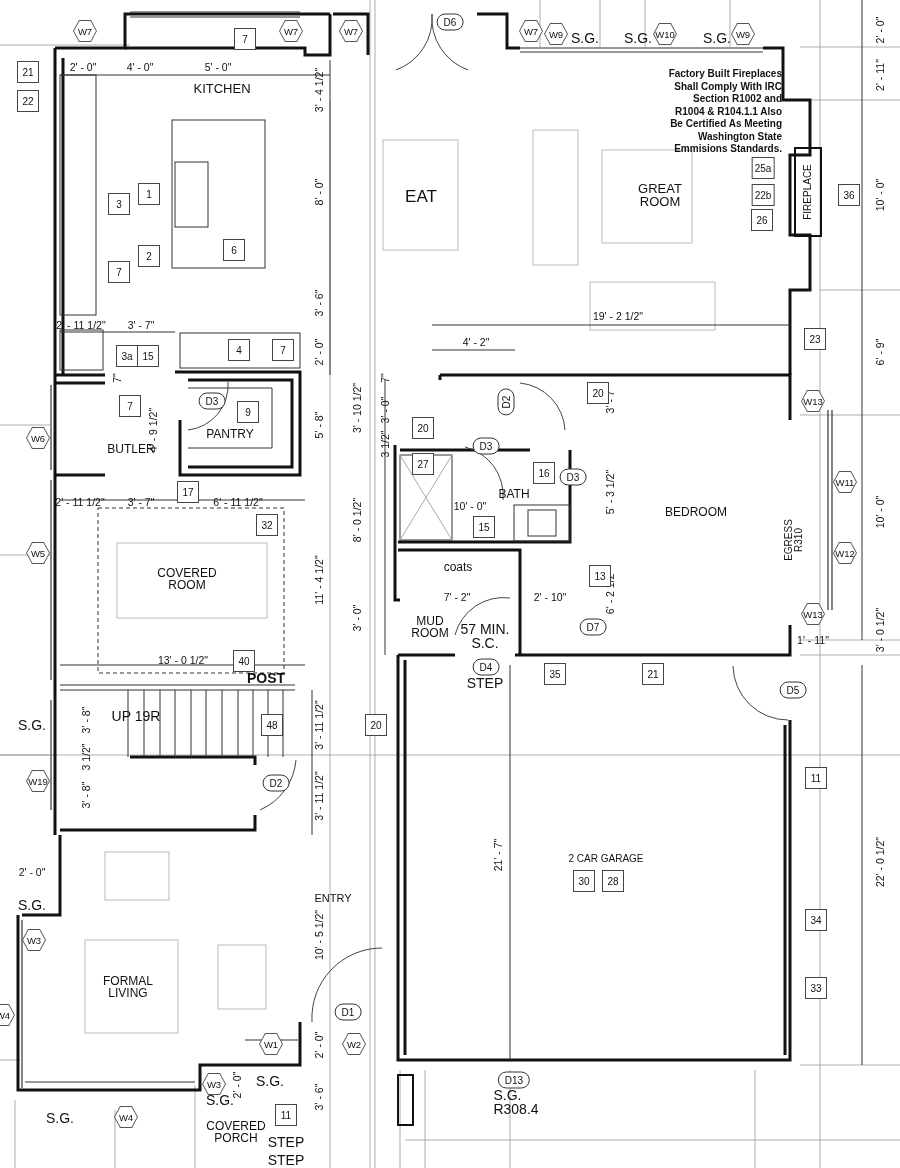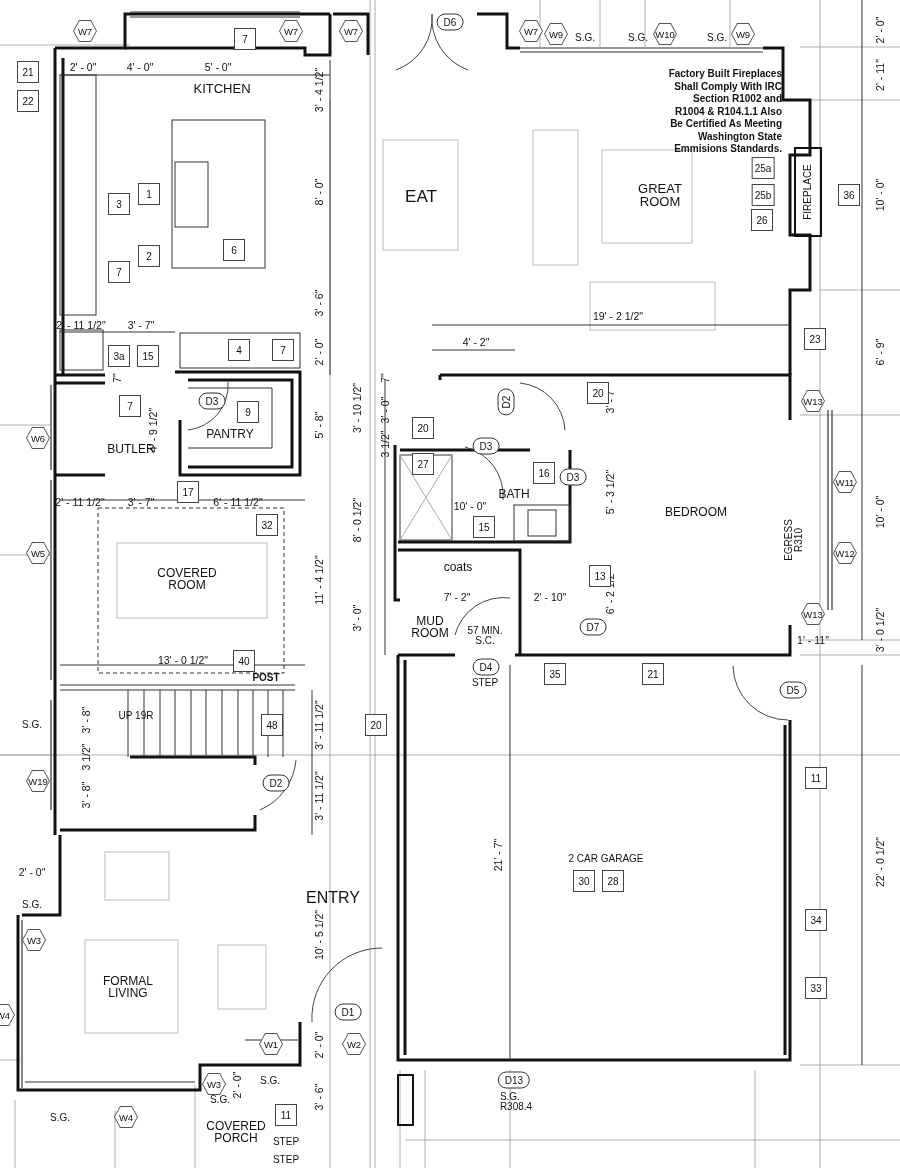--- a/index.html
+++ b/index.html
@@ -15,21 +15,21 @@
          transform:translate(-50%,-50%); }
   .door { position:absolute; font-size:10px; border:1px solid #333; border-radius:10px; background:#fff;
           padding:2px 6px; transform:translate(-50%,-50%); }
   .doorv { position:absolute; font-size:10px; border:1px solid #333; border-radius:10px; background:#fff;
           padding:2px 6px; transform:translate(-50%,-50%) rotate(-90deg); }
   .win { position:absolute; font-size:9.5px; width:22px; height:20px; transform:translate(-50%,-50%);
          display:flex; align-items:center; justify-content:center; background:#fff;
          clip-path:polygon(25% 0,75% 0,100% 50%,75% 100%,25% 100%,0 50%); }
   .win-wrap { position:absolute; width:24px; height:22px; transform:translate(-50%,-50%); background:#555;
          clip-path:polygon(25% 0,75% 0,100% 50%,75% 100%,25% 100%,0 50%); }
-  .small { font-size:10px; transform:translate(-50%,-50%); }
+  .small { font-size:14px; transform:translate(-50%,-50%); }
   .note { font-size:10px; font-weight:bold; text-align:right; line-height:1.25; }
 </style>
 </head>
 <body>
 
 <svg id="plan" viewBox="0 0 900 1168" xmlns="http://www.w3.org/2000/svg">
   <g fill="none" stroke="#999" stroke-width="0.8">
     <line x1="0" y1="45" x2="130" y2="45"></line>
       <line x1="0" y1="425" x2="50" y2="425"></line>
       <line x1="0" y1="555" x2="50" y2="555"></line>
@@ -190,21 +190,21 @@
 <div class="lbl room" style="left:421px;top:196px;font-size:17px">EAT</div>
 <div class="lbl room" style="left:660px;top:195px;font-size:13px"><span>GREAT</span><br><span>ROOM</span></div>
 <div class="lbl room" style="left:131px;top:449px;font-size:12px">BUTLER</div>
 <div class="lbl room" style="left:230px;top:434px;font-size:12px">PANTRY</div>
 <div class="lbl room" style="left:187px;top:579px;font-size:12px"><span>COVERED</span><br><span>ROOM</span></div>
 <div class="lbl room" style="left:514px;top:494px;font-size:12px">BATH</div>
 <div class="lbl room" style="left:696px;top:512px;font-size:12px">BEDROOM</div>
 <div class="lbl room" style="left:458px;top:567px;font-size:12px">coats</div>
 <div class="lbl room" style="left:430px;top:627px;font-size:12px"><span>MUD</span><br><span>ROOM</span></div>
 <div class="lbl room" style="left:606px;top:859px;font-size:10px">2 CAR GARAGE</div>
-<div class="lbl room" style="left:333px;top:898px;font-size:16px">ENTRY</div>
+<div class="lbl room" style="left:333px;top:898px;font-size:11px">ENTRY</div>
 <div class="lbl room" style="left:128px;top:987px;font-size:12px"><span>FORMAL</span><br><span>LIVING</span></div>
 <div class="lbl room" style="left:236px;top:1132px;font-size:12px"><span>COVERED</span><br><span>PORCH</span></div>
 <div class="lbl dimv" style="left:808px;top:192px;font-size:10px">FIREPLACE</div>
 
 <div class="lbl note" style="right:118px;top:68px">
   <div>Factory Built Fireplaces</div>
   <div>Shall Comply With IRC</div>
   <div>Section R1002 and</div>
   <div>R1004 &amp; R104.1.1 Also</div>
   <div>Be Certified As Meeting</div>
@@ -335,41 +335,41 @@
 <div class="win" style="left:214px;top:1084px">W3</div>
 
 <div class="tag" style="left:28px;top:72px">21</div>
 <div class="tag" style="left:28px;top:101px">22</div>
 <div class="tag" style="left:245px;top:39px">7</div>
 <div class="tag" style="left:119px;top:204px">3</div>
 <div class="tag" style="left:149px;top:194px">1</div>
 <div class="tag" style="left:149px;top:256px">2</div>
 <div class="tag" style="left:234px;top:250px">6</div>
 <div class="tag" style="left:119px;top:272px">7</div>
-<div class="tag" style="left:119px;top:356px">3a</div>
+<div class="tag" style="left:127px;top:356px">3a</div>
 <div class="tag" style="left:148px;top:356px">15</div>
 <div class="tag" style="left:239px;top:350px">4</div>
 <div class="tag" style="left:283px;top:350px">7</div>
 <div class="tag" style="left:130px;top:406px">7</div>
 <div class="tag" style="left:248px;top:412px">9</div>
 <div class="tag" style="left:188px;top:492px">17</div>
 <div class="tag" style="left:267px;top:525px">32</div>
 <div class="tag" style="left:244px;top:661px">40</div>
 <div class="tag" style="left:272px;top:725px">48</div>
 <div class="tag" style="left:376px;top:725px">20</div>
 <div class="tag" style="left:423px;top:428px">20</div>
 <div class="tag" style="left:598px;top:393px">20</div>
 <div class="tag" style="left:423px;top:464px">27</div>
 <div class="tag" style="left:544px;top:473px">16</div>
 <div class="tag" style="left:484px;top:527px">15</div>
 <div class="tag" style="left:600px;top:576px">13</div>
 <div class="tag" style="left:555px;top:674px">35</div>
 <div class="tag" style="left:653px;top:674px">21</div>
 <div class="tag" style="left:763px;top:168px">25a</div>
-<div class="tag" style="left:763px;top:195px">25b</div>
+<div class="tag" style="left:763px;top:195px">22b</div>
 <div class="tag" style="left:762px;top:220px">26</div>
 <div class="tag" style="left:849px;top:195px">36</div>
 <div class="tag" style="left:815px;top:339px">23</div>
 <div class="tag" style="left:816px;top:778px">11</div>
 <div class="tag" style="left:584px;top:881px">30</div>
 <div class="tag" style="left:613px;top:881px">28</div>
 <div class="tag" style="left:816px;top:920px">34</div>
 <div class="tag" style="left:816px;top:988px">33</div>
 <div class="tag" style="left:286px;top:1115px">11</div>
 

